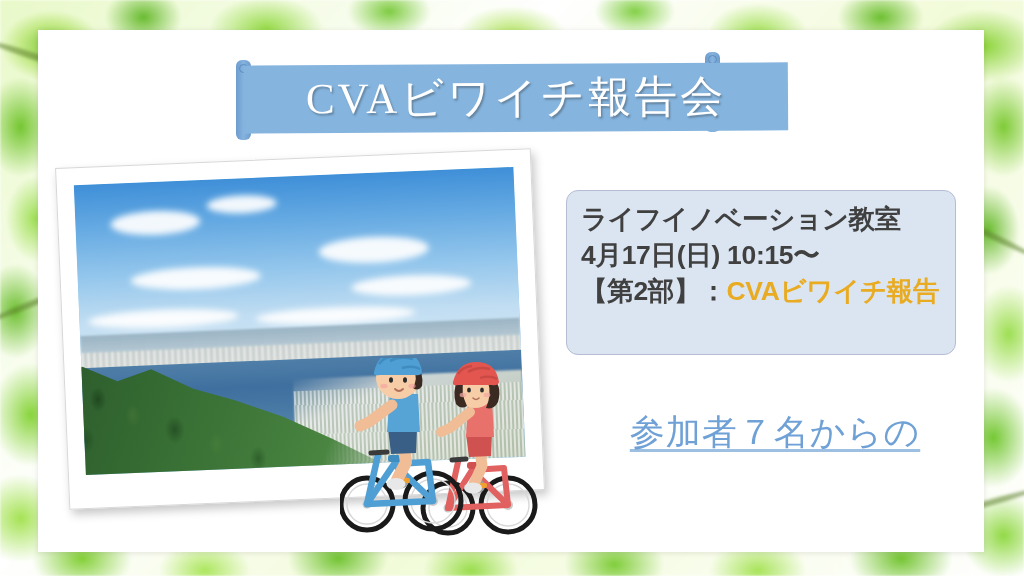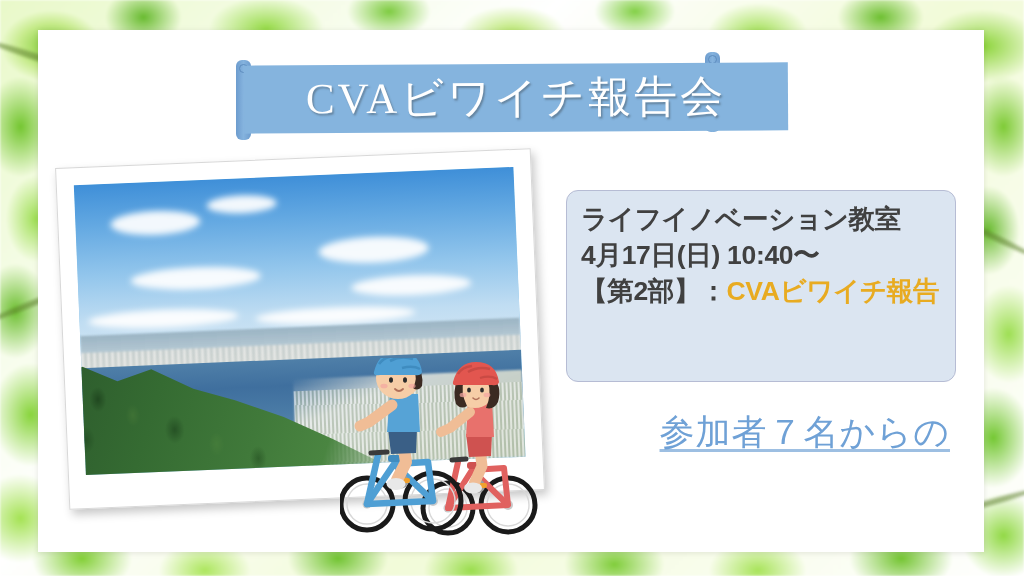--- a/index.html
+++ b/index.html
@@ -239,21 +239,21 @@
     width: 250px;
     height: 185px;
   }
 
   
   .info-box {
     position: absolute;
     left: 566px;
     top: 190px;
     width: 390px;
-    height: 192px;
+    height: 165px;
     background: #dbe5f1;
     border: 1.4px solid #b6bcd4;
     border-radius: 12px;
     box-sizing: border-box;
     padding: 10px 0 0 14px;
   }
   .info-line {
     color: #404040;
     font-size: 26.5px;
     font-weight: bold;
@@ -266,21 +266,21 @@
     text-decoration-color: #b0b4be;
     text-underline-offset: 3px;
   }
 
   
   .caption {
     position: absolute;
     left: 600px;
     top: 408px;
     width: 350px;
-    text-align: right;
+    text-align: center;
   }
   .caption-line {
     color: #6fa1d6;
     font-size: 35px;
     line-height: 47px;
     white-space: nowrap;
     text-decoration: underline;
     text-decoration-color: #9dbfe2;
     text-underline-offset: 5px;
     letter-spacing: 1px;
@@ -415,21 +415,21 @@
         <ellipse cx="65" cy="22" rx="2" ry="2.8" fill="#2b2b2b"></ellipse>
         <path d="M55 31 Q59 35 63 31" stroke="#b0705a" stroke-width="1.8" fill="none" stroke-linecap="round"></path>
         <ellipse cx="44" cy="28" rx="3.6" ry="2.3" fill="#f3a7a0" opacity="0.7"></ellipse>
         <ellipse cx="72" cy="28" rx="3.6" ry="2.3" fill="#f3a7a0" opacity="0.7"></ellipse>
       </g>
     </svg>
   </div>
 
   <div class="info-box">
     <div class="info-line">ライフイノベーション教室</div>
-    <div class="info-line">4月17日(日) 10:40〜</div>
+    <div class="info-line">4月17日(日) 10:15〜</div>
     <div class="info-line"><span>【第2部】：</span><span class="highlight">CVAビワイチ報告</span></div>
   </div>
 
   <div class="caption">
     <div class="caption-line">参加者７名からの</div>
   </div>
 
 </div>
 
 </body></html>

